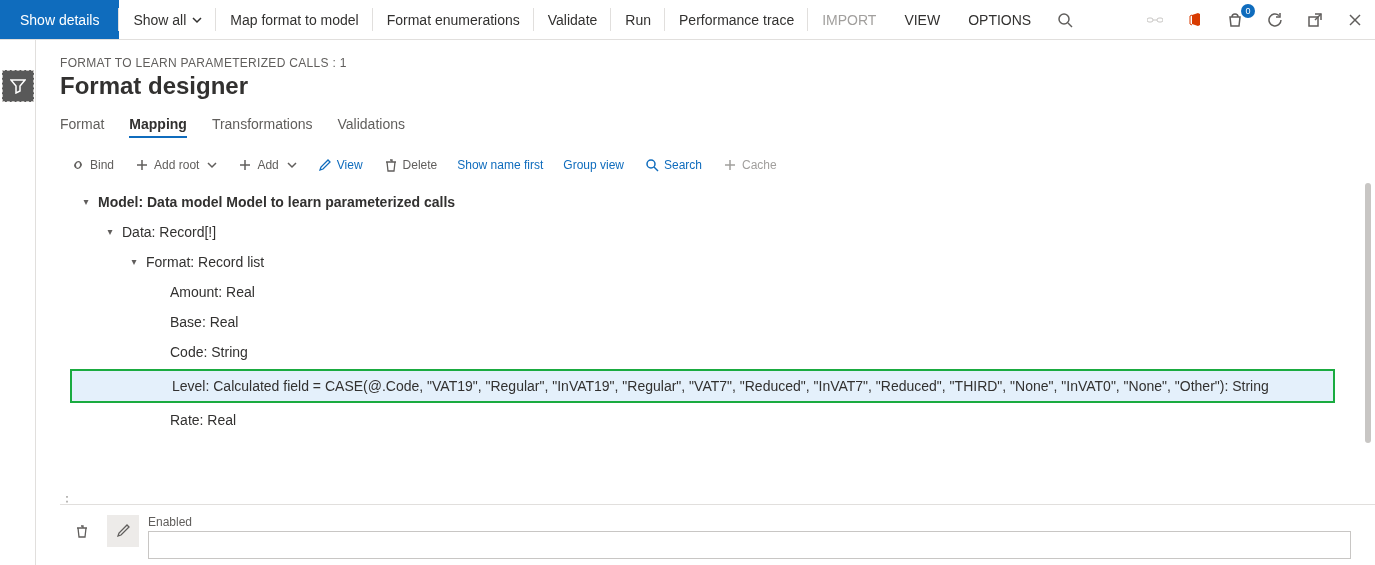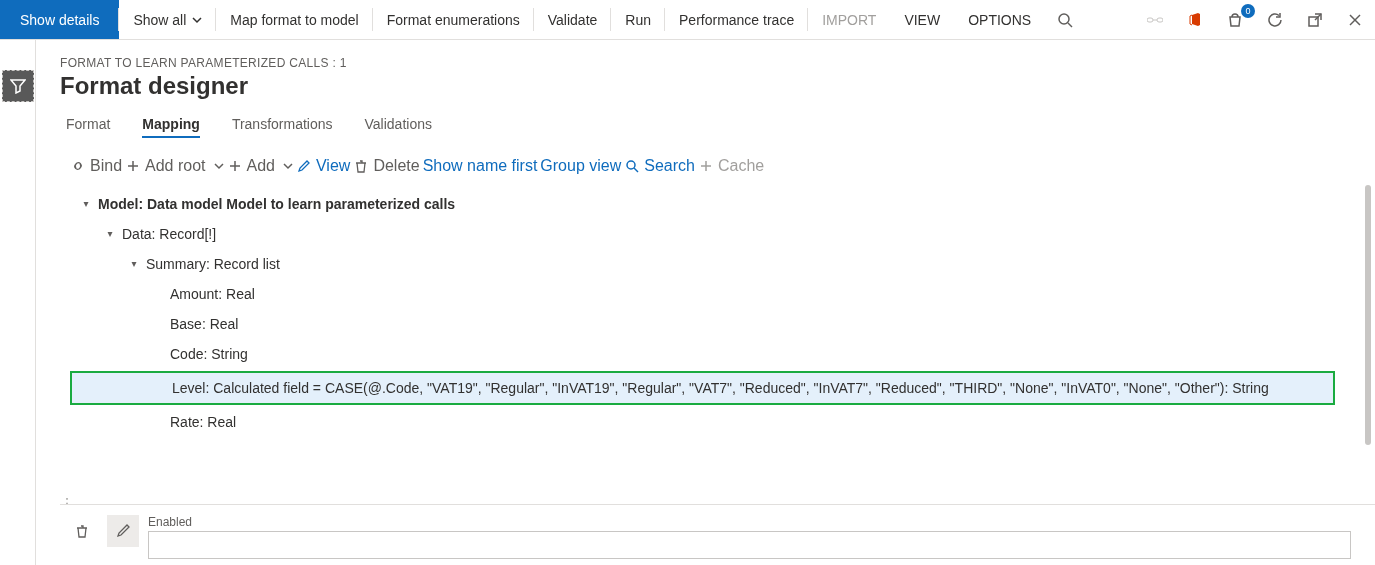--- a/index.html
+++ b/index.html
@@ -113,45 +113,44 @@
   }
   h1.page-title {
     margin: 2px 0 12px 0;
     font-size: 24px;
     font-weight: 600;
   }
 
   
   .tabs {
     display: flex;
-    gap: 32px;
+    gap: 25px;
     border-bottom: 1px solid transparent;
     padding-bottom: 4px;
-    margin-left: 6px;
   }
   .tab {
     font-size: 14px;
     padding: 4px 0;
     cursor: pointer;
     color: var(--muted);
     border-bottom: 2px solid transparent;
   }
   .tab.active {
     color: var(--text-color);
     border-bottom-color: var(--ms-blue);
     font-weight: 600;
   }
 
   
   .inner-toolbar {
     display: flex;
     align-items: center;
-    gap: 3px;
+    gap: 20px;
     padding: 14px 0 10px 10px;
-    font-size: 16px;
+    font-size: 12px;
   }
   .itb-btn {
     display: inline-flex;
     align-items: center;
     gap: 4px;
     cursor: pointer;
     color: #605e5c;
   }
   .itb-btn.blue { color: var(--link-blue); }
   .itb-btn.disabled { color: var(--disabled); cursor: default; }
@@ -463,21 +462,21 @@
             <span class="lbl-bold">Model: Data model Model to learn parameterized calls</span>
           </div>
 
           <div class="node indent-1">
             <span class="expander">▾</span>
             <span>Data: Record[!]</span>
           </div>
 
           <div class="node indent-2">
             <span class="expander">▾</span>
-            <span>Summary: Record list</span>
+            <span>Format: Record list</span>
           </div>
 
           <div class="node indent-3">
             <span class="expander"></span>
             <span>Amount: Real</span>
           </div>
 
           <div class="node indent-3">
             <span class="expander"></span>
             <span>Base: Real</span>

